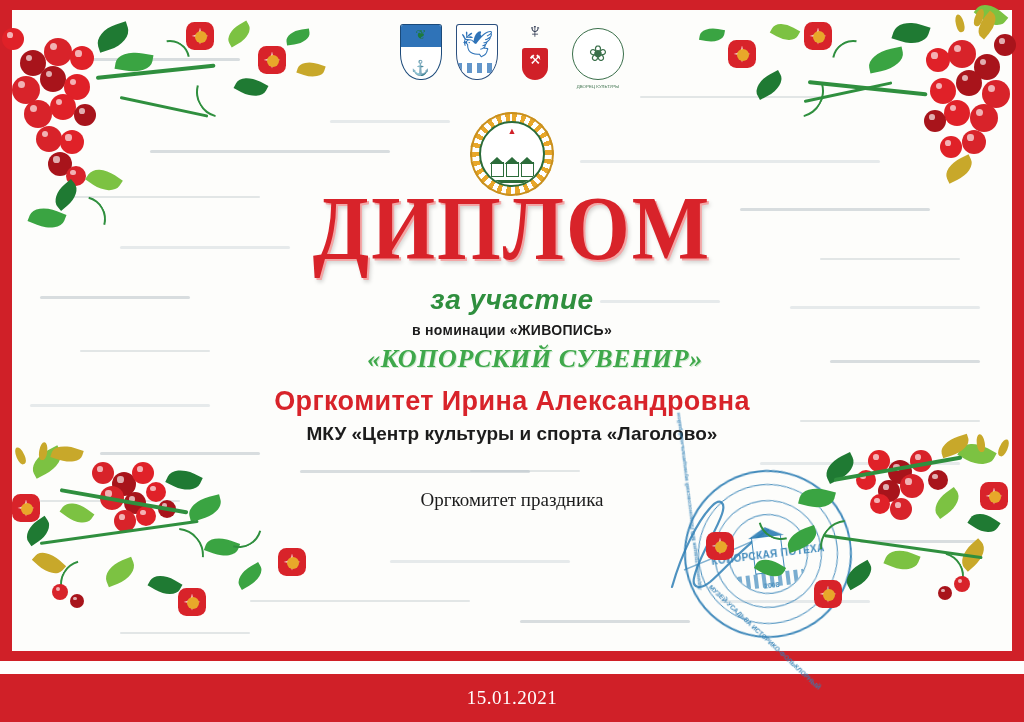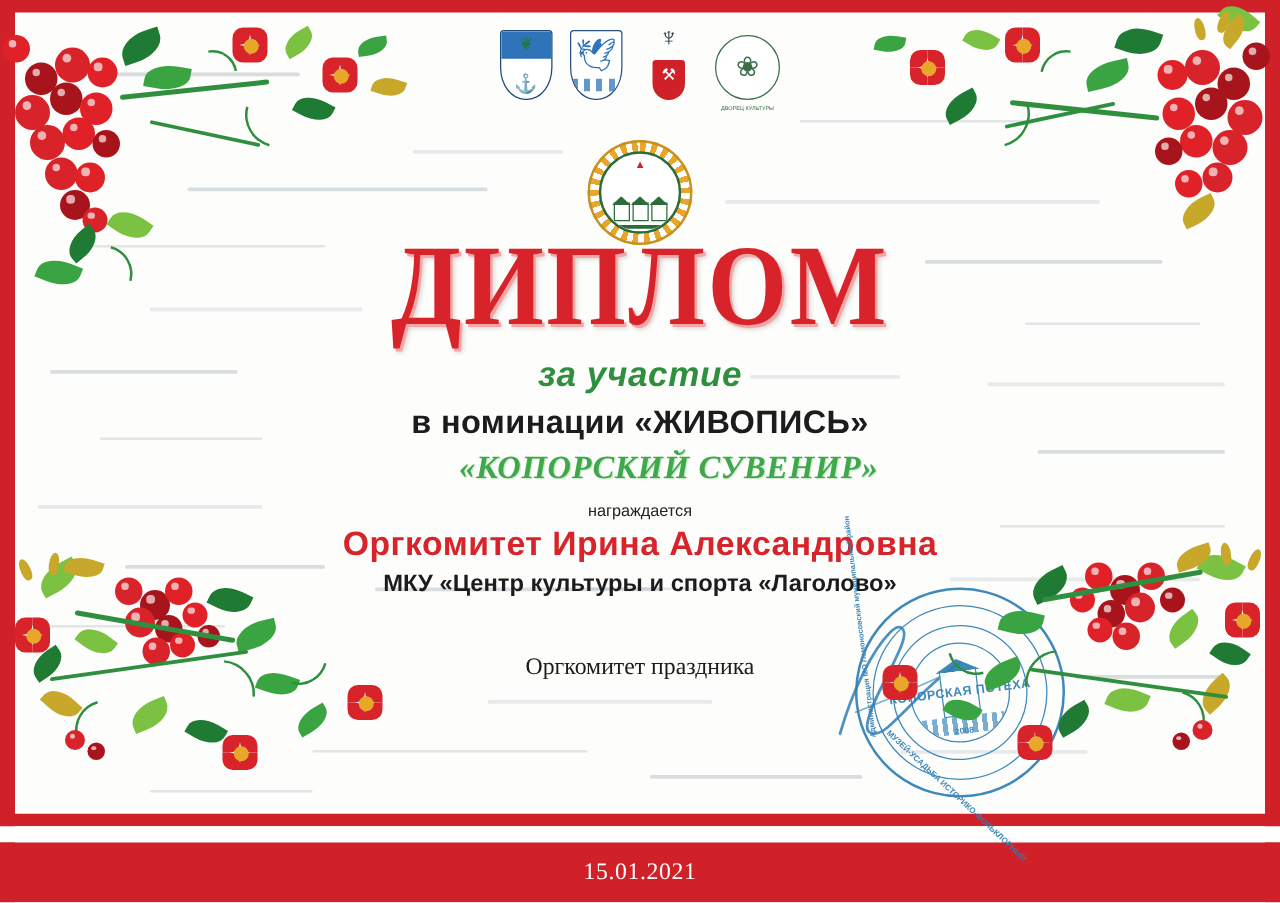--- a/index.html
+++ b/index.html
@@ -227,21 +227,21 @@
   .subtitle {
     font-family: Liberation Sans, sans-serif;
     font-style: italic;
     font-weight: bold;
     font-size: 28px;
     color: #2f8f3e;
     margin-bottom: 6px;
     letter-spacing: .5px;
   }
   .line-nomination {
-    font-size: 26px;
+    font-size: 14px;
     font-weight: bold;
     color: #1c1c1c;
     letter-spacing: .3px;
     margin-bottom: 6px;
   }
   .line-contest {
     font-size: 20px;
     font-weight: bold;
     color: #1c1c1c;
     letter-spacing: .2px;
@@ -482,21 +482,20 @@
         </div>
       <div class="base"></div>
     </div>
   </div>
 
   <div class="content">
     <div class="title">ДИПЛОМ</div>
     <div class="subtitle">за участие</div>
     <div class="line-nomination">в номинации «ЖИВОПИСЬ»</div>
     <div class="line-contest-name">«КОПОРСКИЙ СУВЕНИР»</div>
-    <div class="line-awarded">награждается</div>
     <div class="line-name">Оргкомитет Ирина Александровна</div>
     <div class="line-org">МКУ «Центр культуры и спорта «Лаголово»</div>
     <div class="line-signature">Оргкомитет праздника</div>
   </div>
 
   <svg class="stamp-scribble" viewBox="0 0 120 110">
     <path d="M8 95 C 18 60, 34 28, 48 14 C 56 6, 62 10, 58 22 C 52 40, 34 66, 30 86 C 28 96, 36 98, 46 90 C 62 76, 82 52, 104 38" fill="none" stroke="#2f7fb5" stroke-width="2.2" stroke-linecap="round" opacity=".85"></path>
     <path d="M20 78 C 40 70, 70 58, 100 44" fill="none" stroke="#2f7fb5" stroke-width="1.4" opacity=".6"></path>
   </svg>
 

